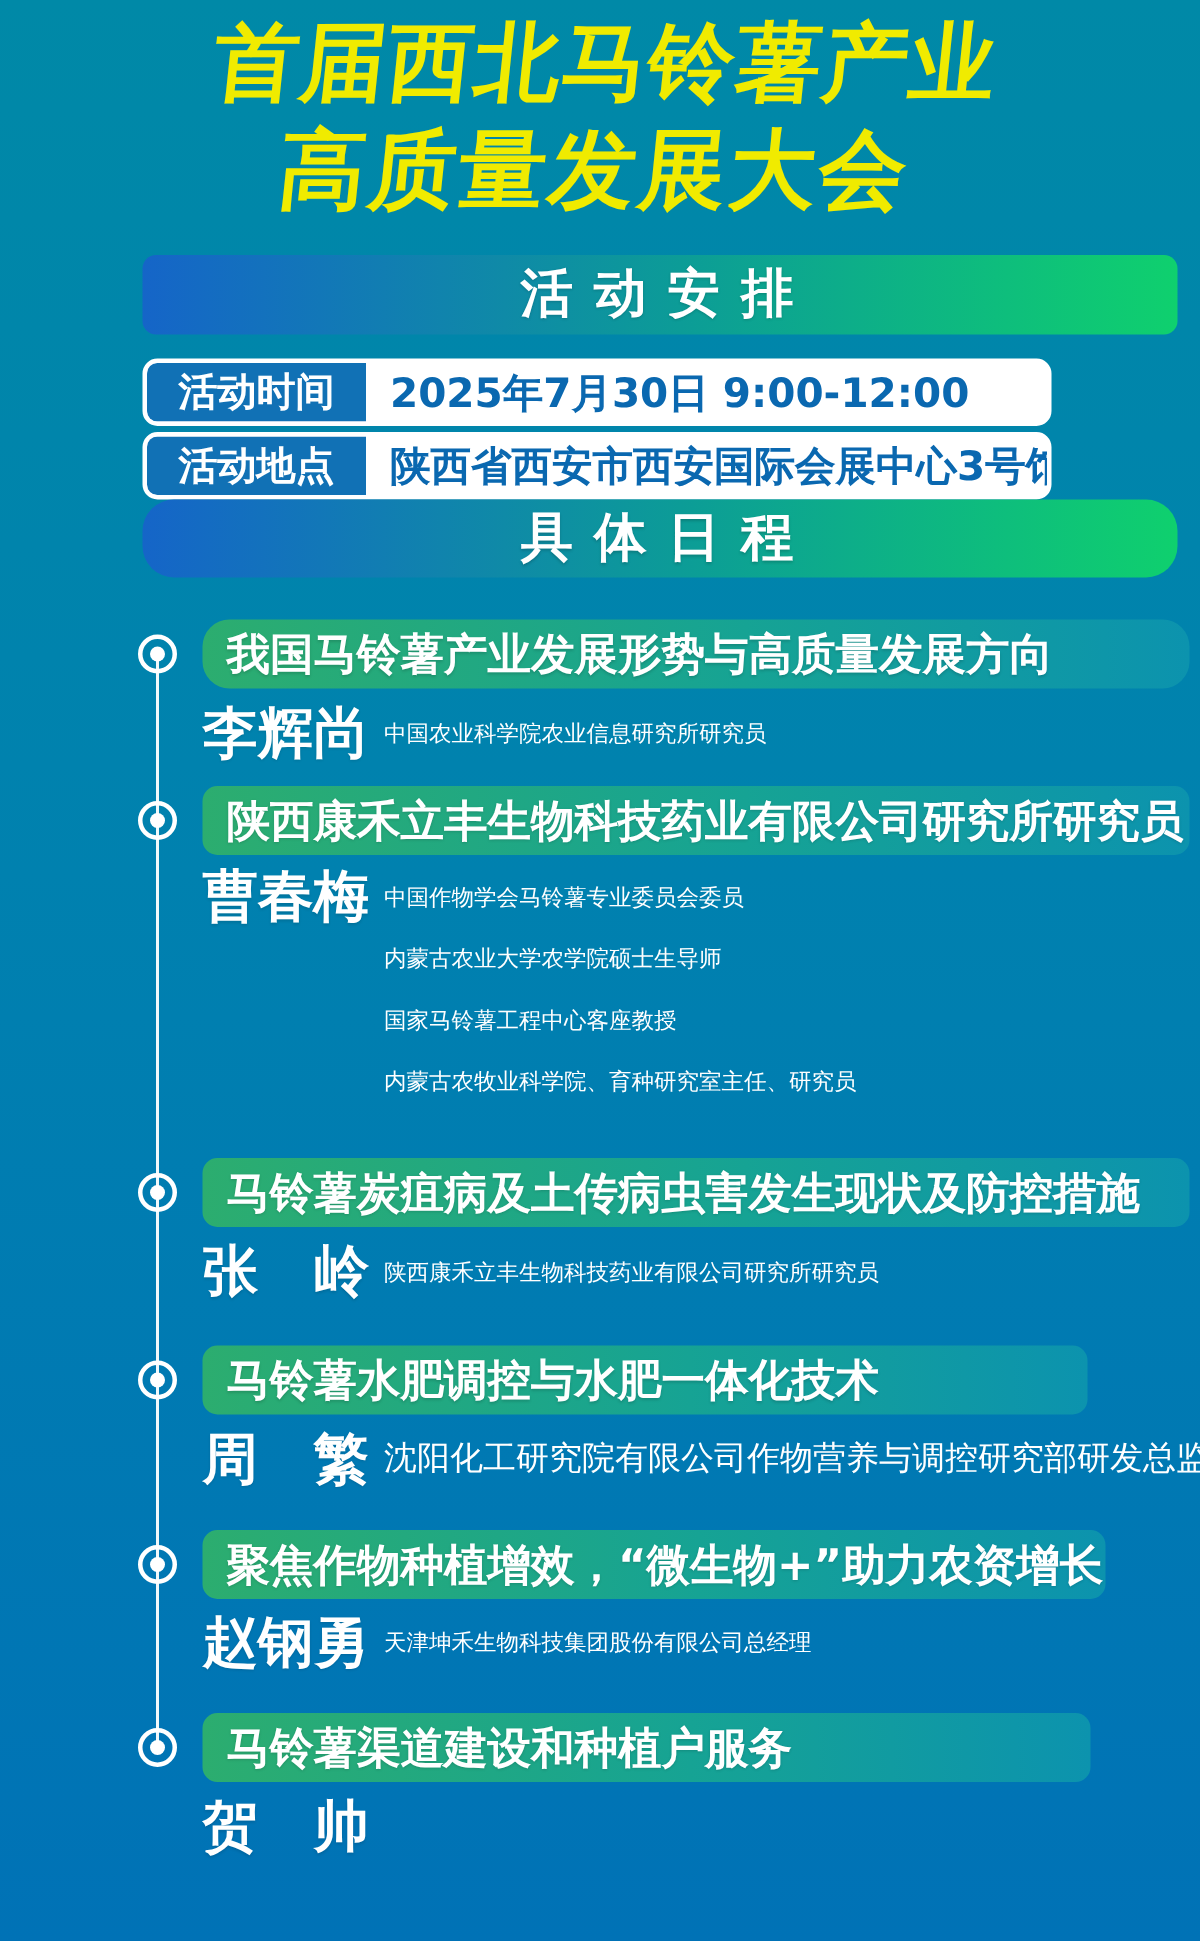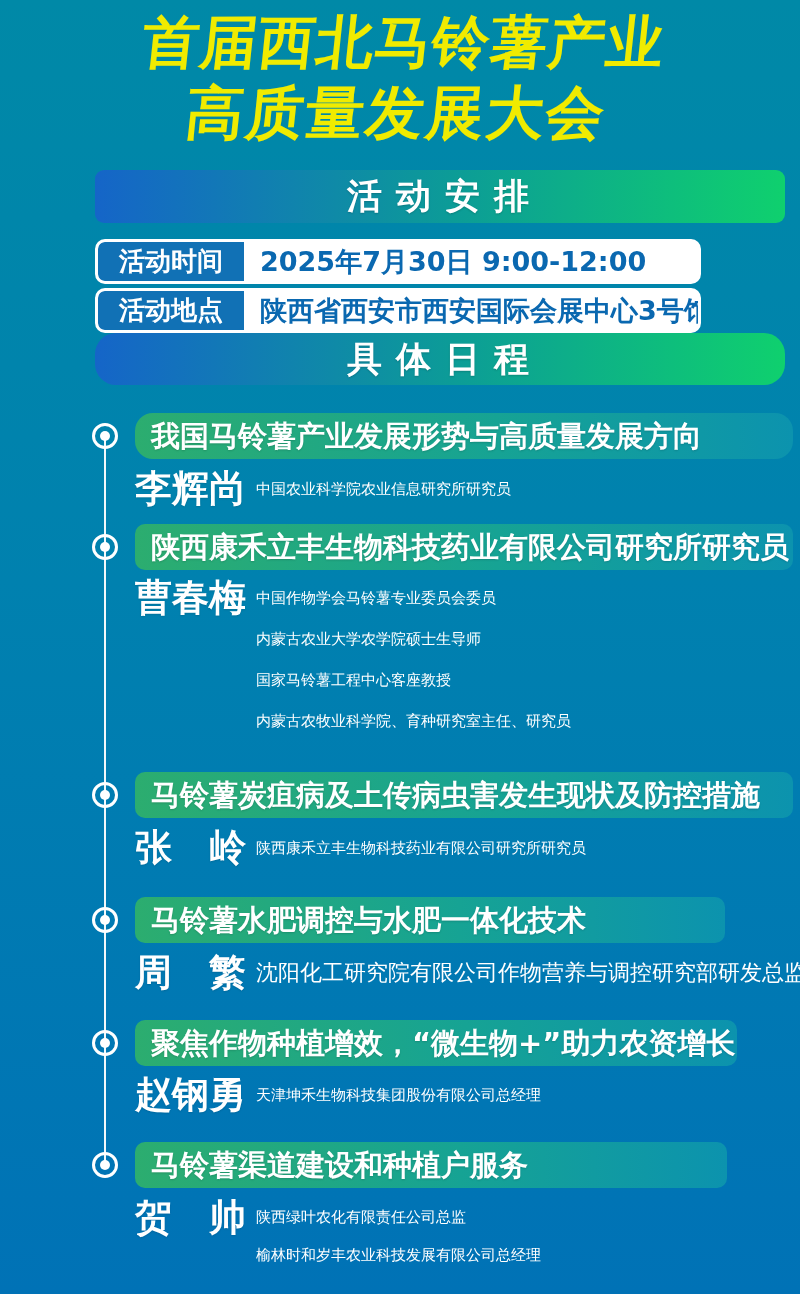--- a/index.html
+++ b/index.html
@@ -120,19 +120,15 @@
     <div class="speaker-name">赵钢勇</div>
     <div class="speaker-affils">
       <div>天津坤禾生物科技集团股份有限公司总经理</div>
     </div>
   </div>
 
   <div class="bullet" style="top:1152px;"></div>
   <div class="pill" style="top:1142px;width:592px;">马铃薯渠道建设和种植户服务</div>
   <div class="speaker" style="top:1198px;">
     <div class="speaker-name">贺　帅</div>
-    <div class="speaker-affils" style="line-height:38px;">
-      <div>陕西绿叶农化有限责任公司总监</div>
-      <div>榆林时和岁丰农业科技发展有限公司总经理</div>
-    </div>
   </div>
 
 </div>
 
 </body></html>

